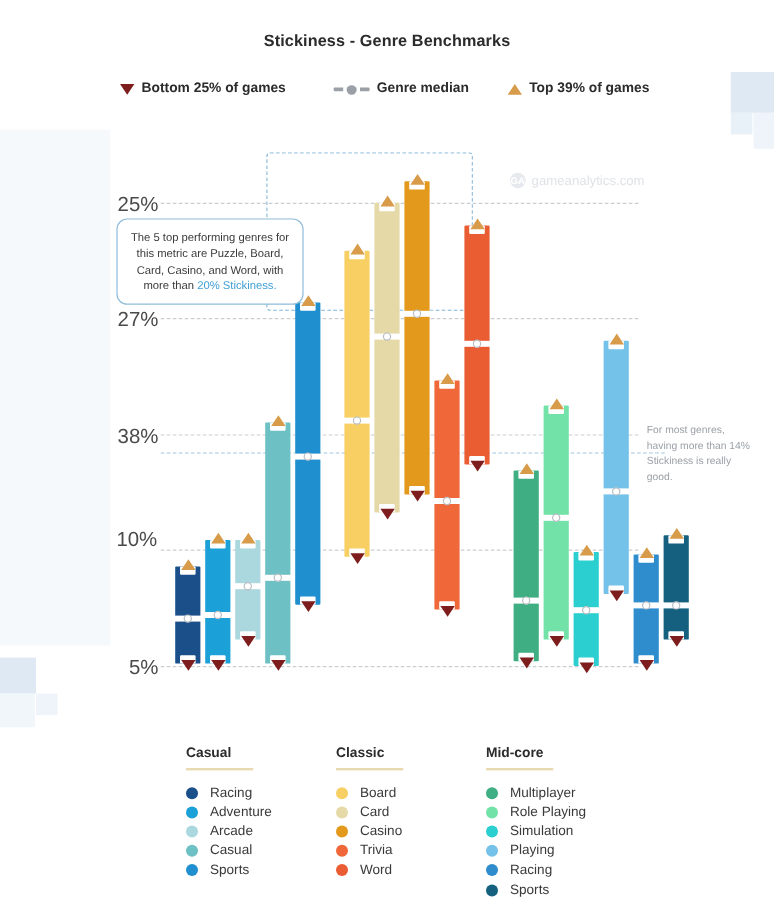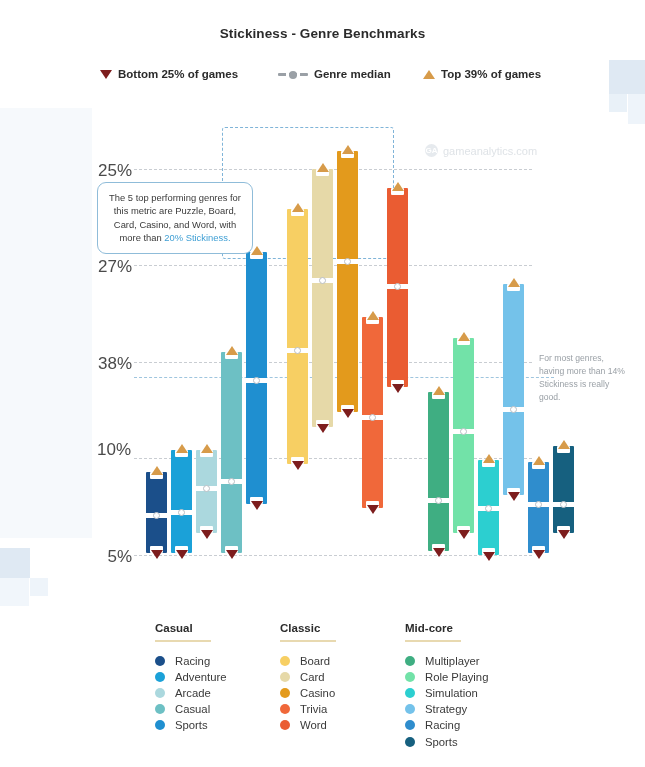--- a/index.html
+++ b/index.html
@@ -319,21 +319,21 @@
       <div class="lg-item">
         <span class="lg-dot" style="background: rgb(114, 226, 168);"></span>
         <span>Role Playing</span>
       </div>
       <div class="lg-item">
         <span class="lg-dot" style="background: rgb(44, 207, 208);"></span>
         <span>Simulation</span>
       </div>
       <div class="lg-item">
         <span class="lg-dot" style="background: rgb(116, 194, 234);"></span>
-        <span>Strategy</span>
+        <span>Playing</span>
       </div>
       <div class="lg-item">
         <span class="lg-dot" style="background: rgb(47, 141, 205);"></span>
         <span>Racing</span>
       </div>
       <div class="lg-item">
         <span class="lg-dot" style="background: rgb(22, 96, 127);"></span>
         <span>Sports</span>
       </div>
     </div>

